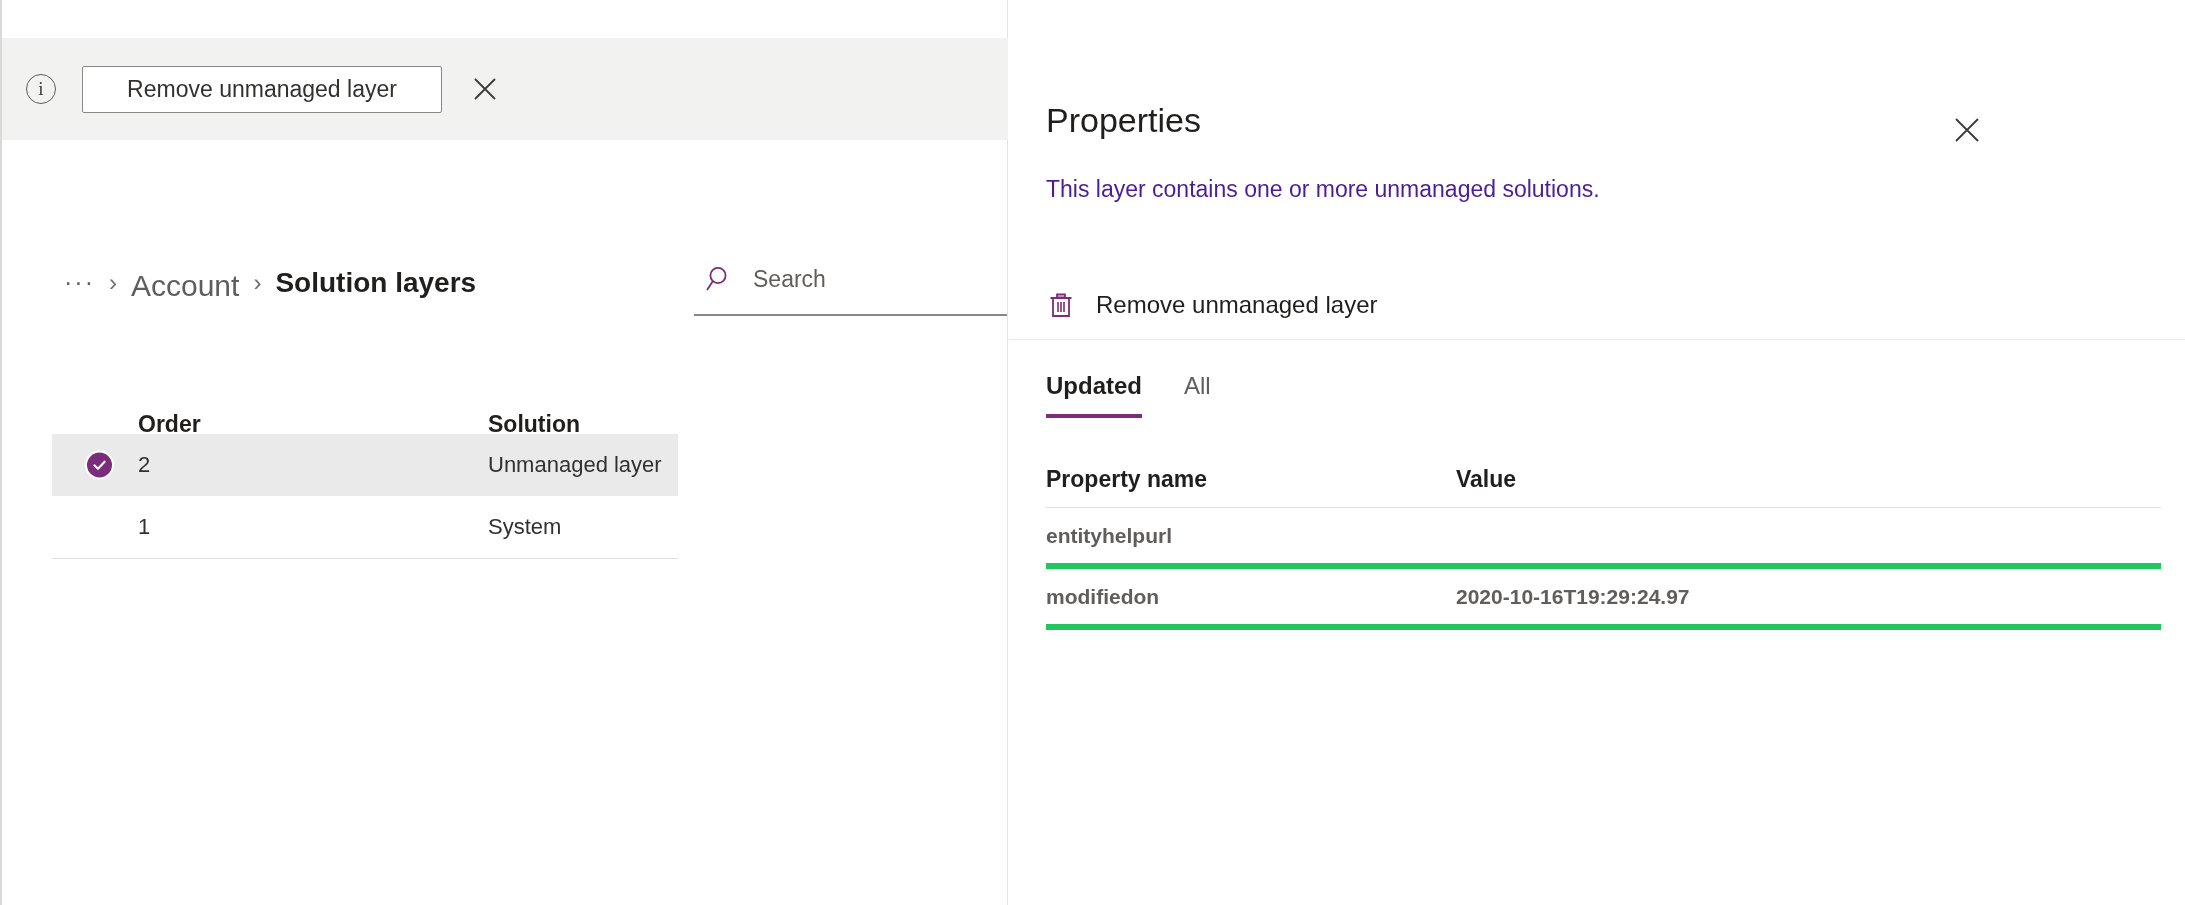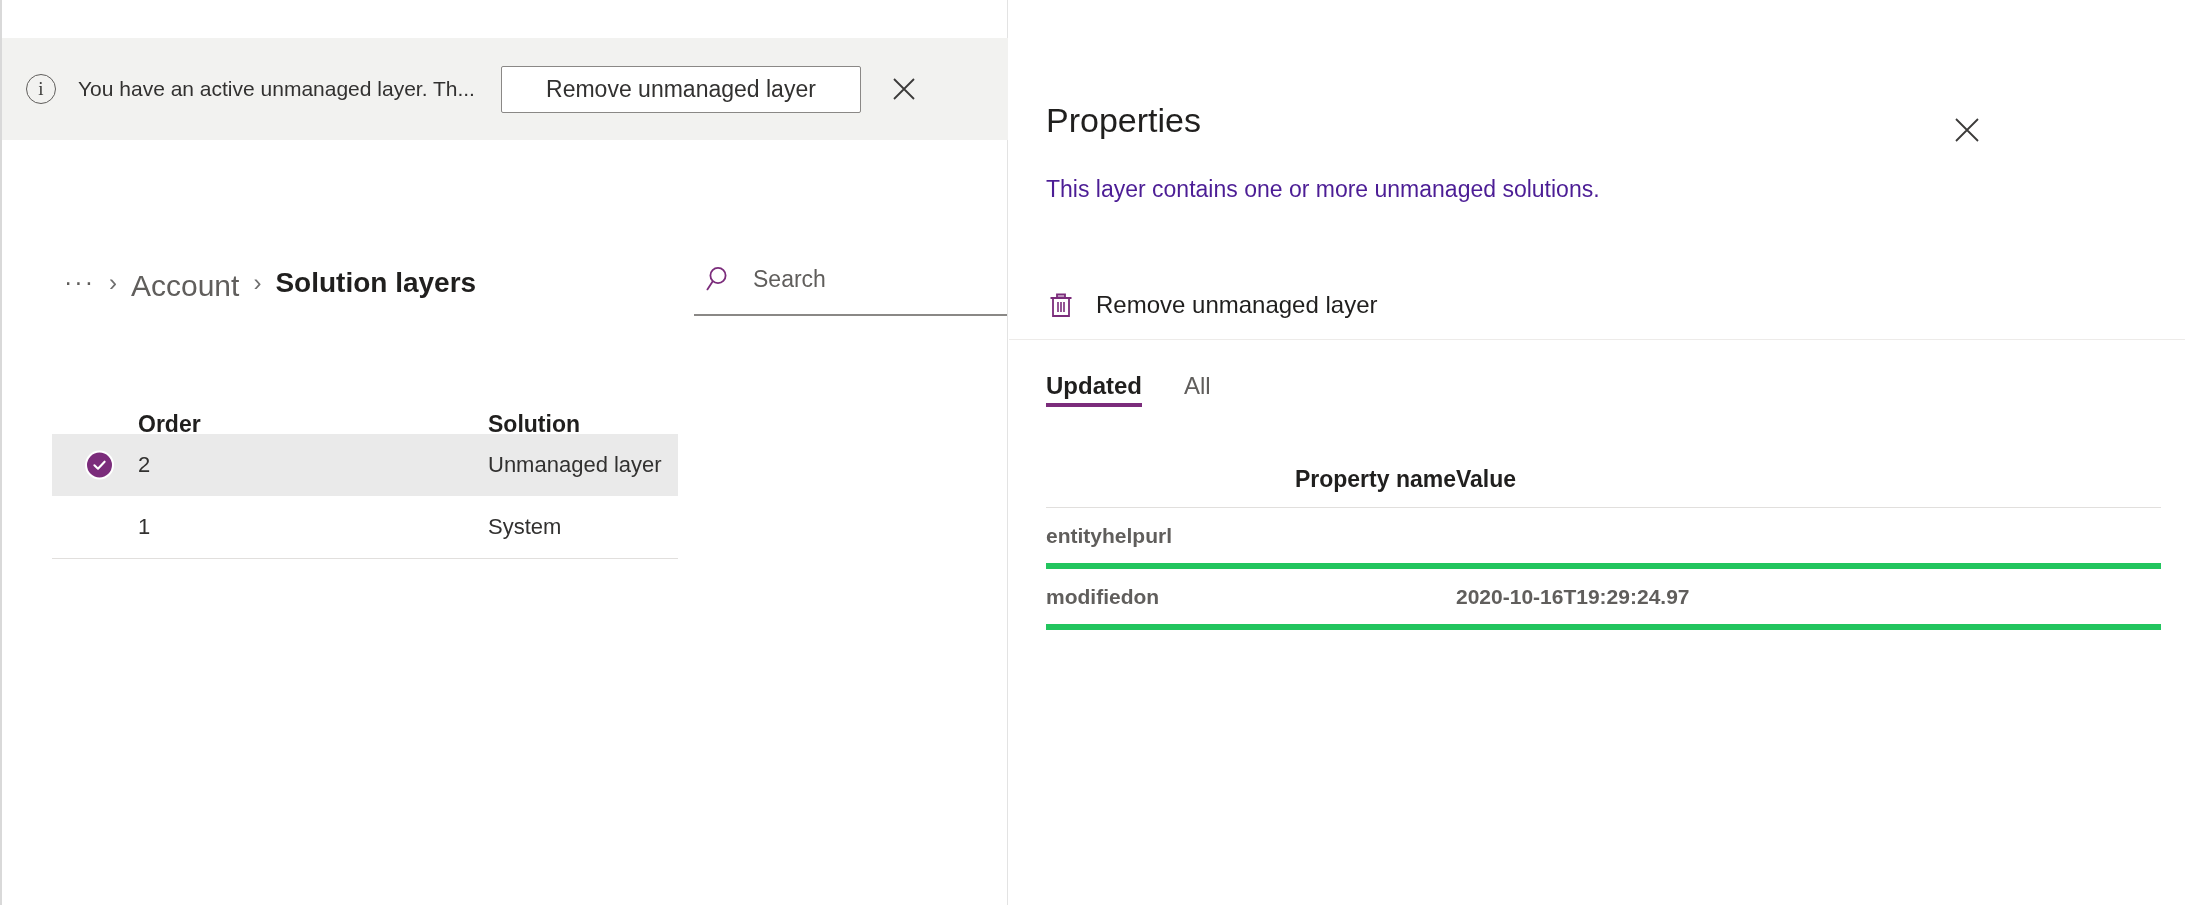--- a/index.html
+++ b/index.html
@@ -294,21 +294,21 @@
 
   
   .panel-tabs {
     position: absolute;
     left: 37px; top: 372px;
     display: flex;
     align-items: flex-start;
   }
   .tab {
     position: relative;
-    padding: 0 0 7px 0;
+    padding: 0 0 18px 0;
     margin-right: 42px;
     cursor: pointer;
     font-size: 24px;
     color: #605e5c;
     font-weight: 400;
     background: none;
     border: none;
     font-family: "Liberation Sans", sans-serif;
   }
   .tab.active {
@@ -328,21 +328,21 @@
     position: absolute;
     left: 37px; top: 452px;
     width: 1115px;
   }
   .pt-head {
     display: flex;
     align-items: center;
     height: 56px;
     border-bottom: 1px solid #e1dfdd;
   }
-  .pt-head .pt-name { width: 410px; text-align: right; }
+  .pt-head .pt-name { width: 410px; }
   .pt-head span {
     font-size: 23px;
     font-weight: 700;
     color: #201f1e;
   }
   .pt-row {
     display: flex;
     align-items: center;
     height: 61px;
     border-bottom: 6px solid #22c55e;
@@ -361,21 +361,20 @@
 </style>
 </head>
 <body>
 
 <div class="app">
 
   <div class="left-pane">
 
     <div class="notify-bar">
       <span class="notify-icon">i</span>
-      <span class="notify-text">You have an active unmanaged layer. Th...</span>
       <button class="notify-action">Remove unmanaged layer</button>
       <span class="notify-close">
         <svg width="26" height="26" viewBox="0 0 26 26" aria-hidden="true">
           <path d="M3 3 L23 23 M23 3 L3 23" stroke="#3b3a39" stroke-width="1.8" fill="none"></path>
         </svg>
       </span>
     </div>
 
     <div class="cmd-row">
       <div class="breadcrumb">

